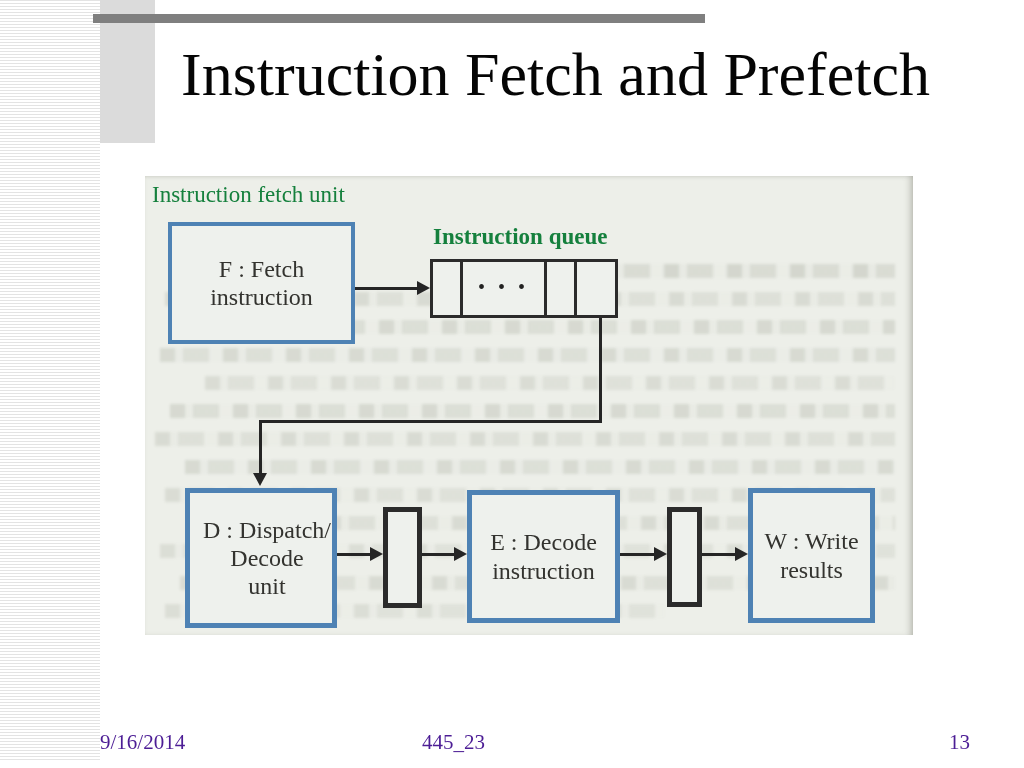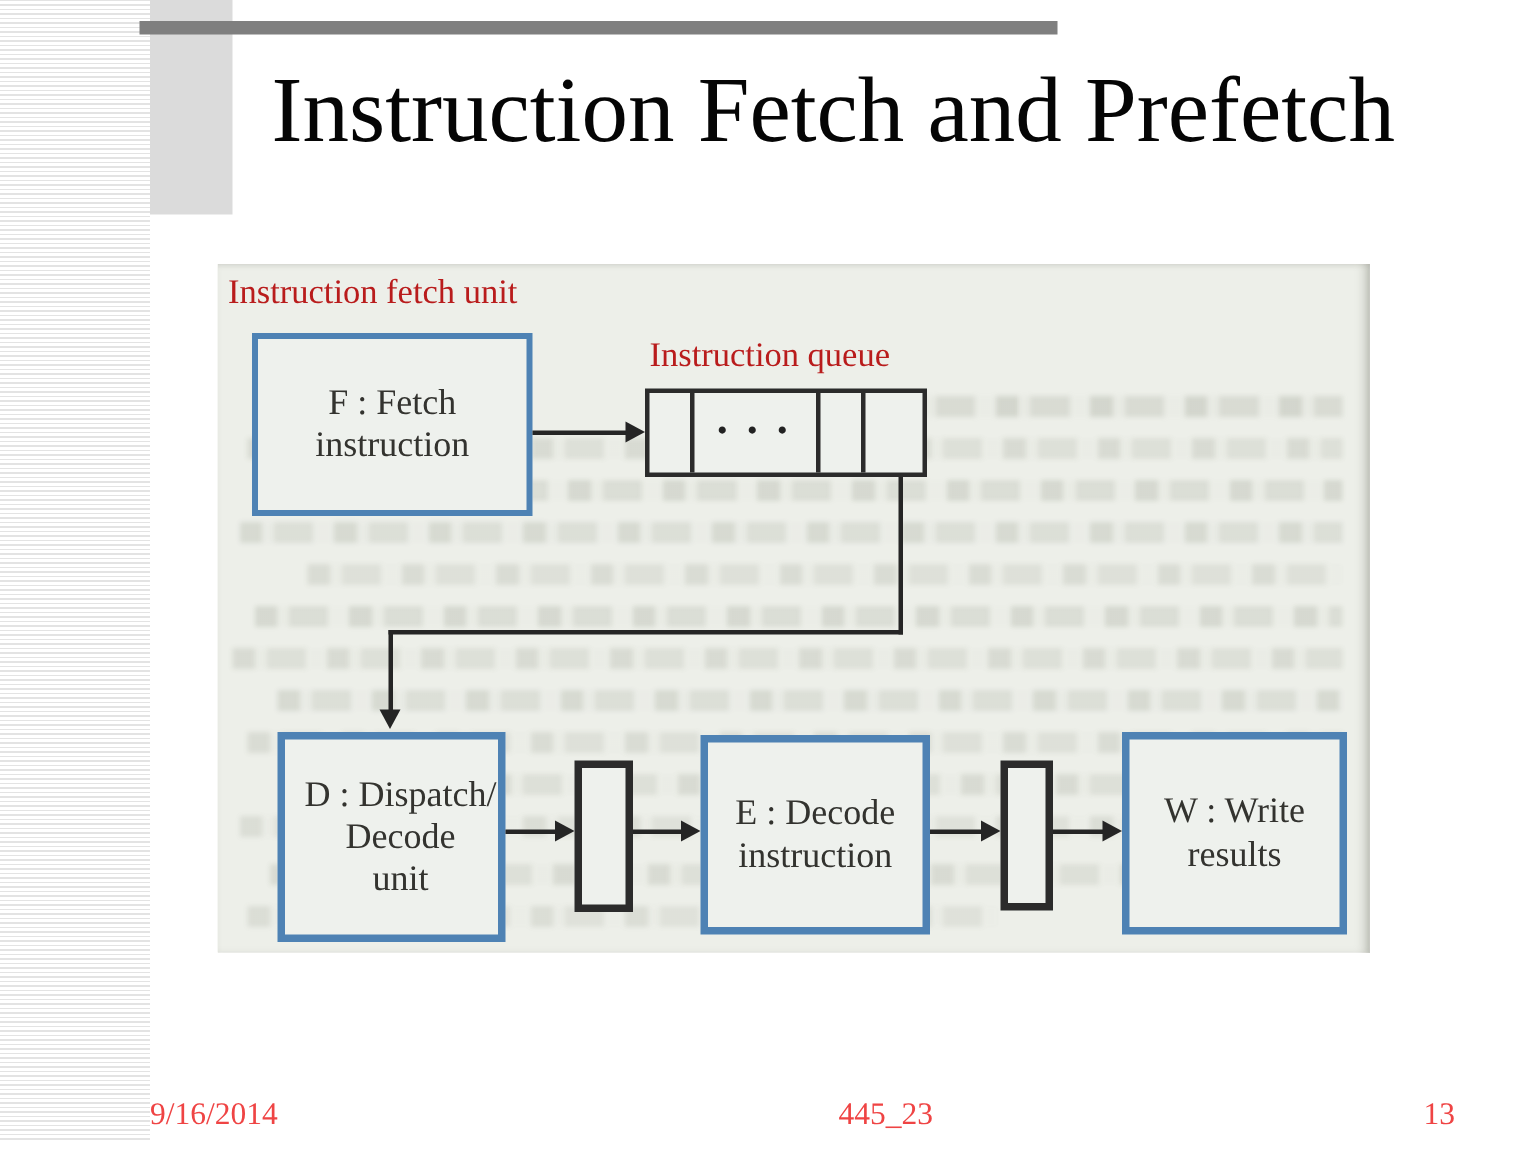--- a/index.html
+++ b/index.html
@@ -56,21 +56,21 @@
       rgba(120,126,108,0.22) 0 15px,
       rgba(120,126,108,0.04) 15px 23px,
       rgba(120,126,108,0.17) 23px 49px,
       rgba(120,126,108,0.02) 49px 63px);
     filter: blur(1.6px);
     z-index: 1;
   }
   .scan-label {
     position: absolute;
     font-size: 23px;
-    color: #b91c1c;
+    color: #15803d;
     z-index: 3;
     white-space: nowrap;
   }
   .blue-box {
     position: absolute;
     border: 5px solid #4e82b4;
     background: #eef1ed;
     display: flex; align-items: center; justify-content: center;
     text-align: center;
     z-index: 2;
@@ -124,25 +124,25 @@
     border-left: 7px solid transparent;
     border-right: 7px solid transparent;
     border-top: 13px solid #252525;
     z-index: 2;
   }
 
   
   .footer-text {
     position: absolute;
     font-size: 21px;
-    color: #ef4444;
+    color: #4c1d95;
     white-space: nowrap;
   }
   .f-date { left: 100px; top: 730px; }
-  .f-center { left: 422px; top: 730px; width: 200px; text-align: right; }
+  .f-center { left: 422px; top: 730px; width: 200px; text-align: left; }
   .f-page { left: 920px; top: 730px; width: 50px; text-align: right; }
 </style>
 </head>
 <body>
 
 <div class="stripes"></div>
 <div class="v-bar"></div>
 <div class="h-bar"></div>
 
 <div class="title">Instruction Fetch and Prefetch</div>
@@ -157,21 +157,21 @@
   <div class="bleed" style="left:25px;  top:228px; width:725px; opacity:.9;"></div>
   <div class="bleed" style="left:10px;  top:256px; width:740px; opacity:.8;"></div>
   <div class="bleed" style="left:40px;  top:284px; width:710px; opacity:.85;"></div>
   <div class="bleed" style="left:20px;  top:312px; width:730px; opacity:.75;"></div>
   <div class="bleed" style="left:55px;  top:340px; width:695px; opacity:.8;"></div>
   <div class="bleed" style="left:15px;  top:368px; width:735px; opacity:.7;"></div>
   <div class="bleed" style="left:35px;  top:400px; width:715px; opacity:.8;"></div>
   <div class="bleed" style="left:20px;  top:428px; width:500px; opacity:.7;"></div>
 
   <div class="scan-label" style="left:7px; top:6px;">Instruction fetch unit</div>
-  <div class="scan-label" style="left:288px; top:48px;">Instruction queue</div>
+  <div class="scan-label" style="left:288px; top:48px;font-weight:bold;">Instruction queue</div>
 
   <div class="blue-box" style="left:23px; top:46px; width:187px; height:122px; border-width:4px;">
     <div class="box-text">F : Fetch
 instruction</div>
   </div>
 
   <div class="hline" style="left:210px; top:111px; width:63px;"></div>
   <div class="head-right" style="left:272px; top:105px;"></div>
 
   <div class="queue">
@@ -208,21 +208,21 @@
   </div>
 
   <div class="hline" style="left:475px; top:377px; width:35px;"></div>
   <div class="head-right" style="left:509px; top:371px;"></div>
 
   <div class="latch" style="left:522px; top:331px; width:35px; height:100px;"></div>
 
   <div class="hline" style="left:557px; top:377px; width:34px;"></div>
   <div class="head-right" style="left:590px; top:371px;"></div>
 
-  <div class="blue-box" style="left:603px; top:312px; width:150px; height:135px;">
+  <div class="blue-box" style="left:603px; top:312px; width:127px; height:135px;">
     <div class="box-text">W : Write
 results</div>
   </div>
 
 </div>
 
 <div class="footer-text f-date">9/16/2014</div>
 <div class="footer-text f-center">445_23</div>
 <div class="footer-text f-page">13</div>
 

